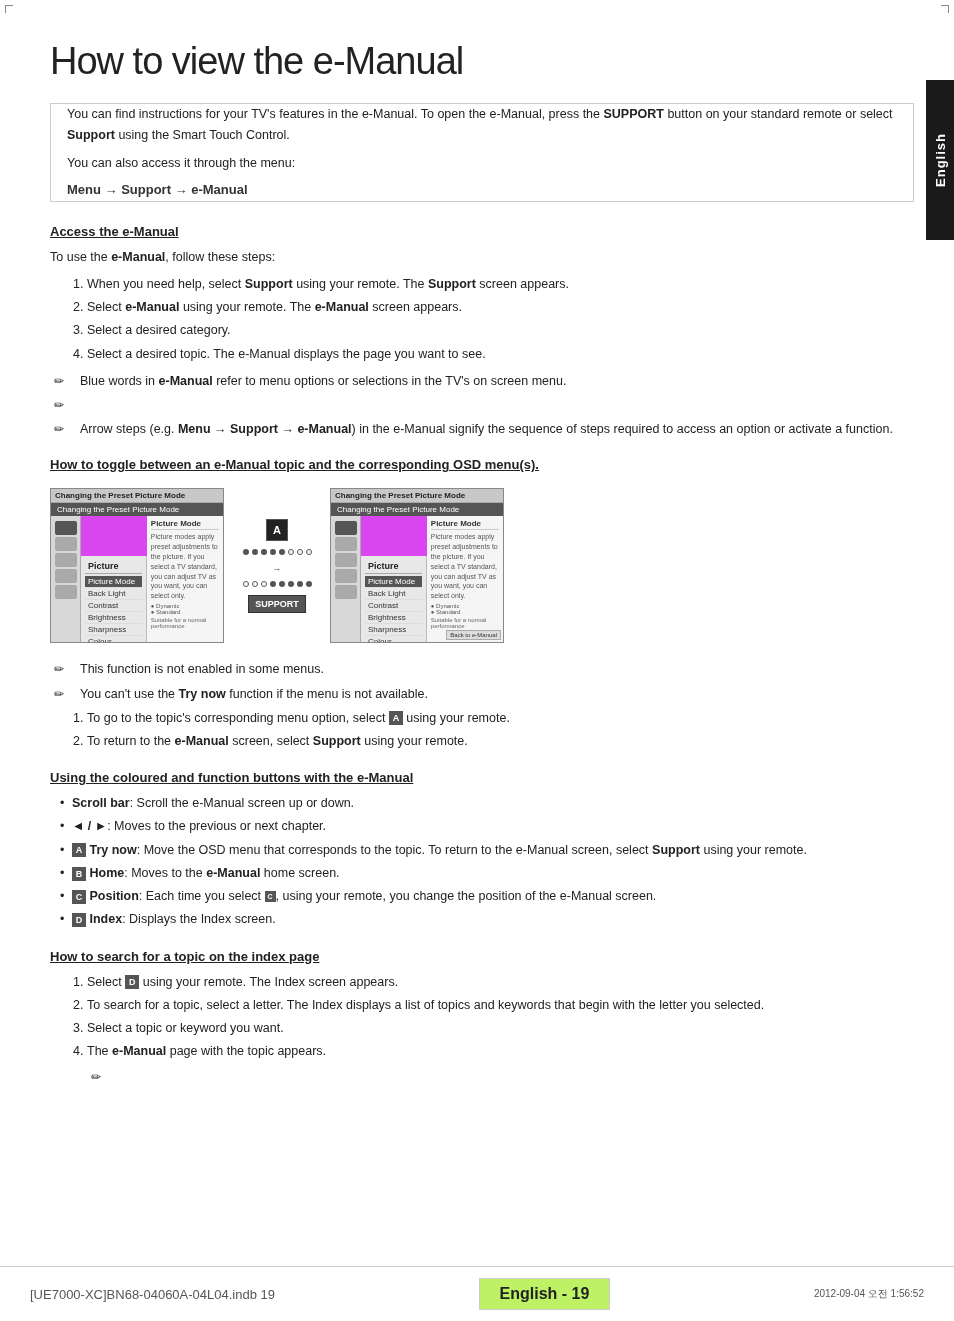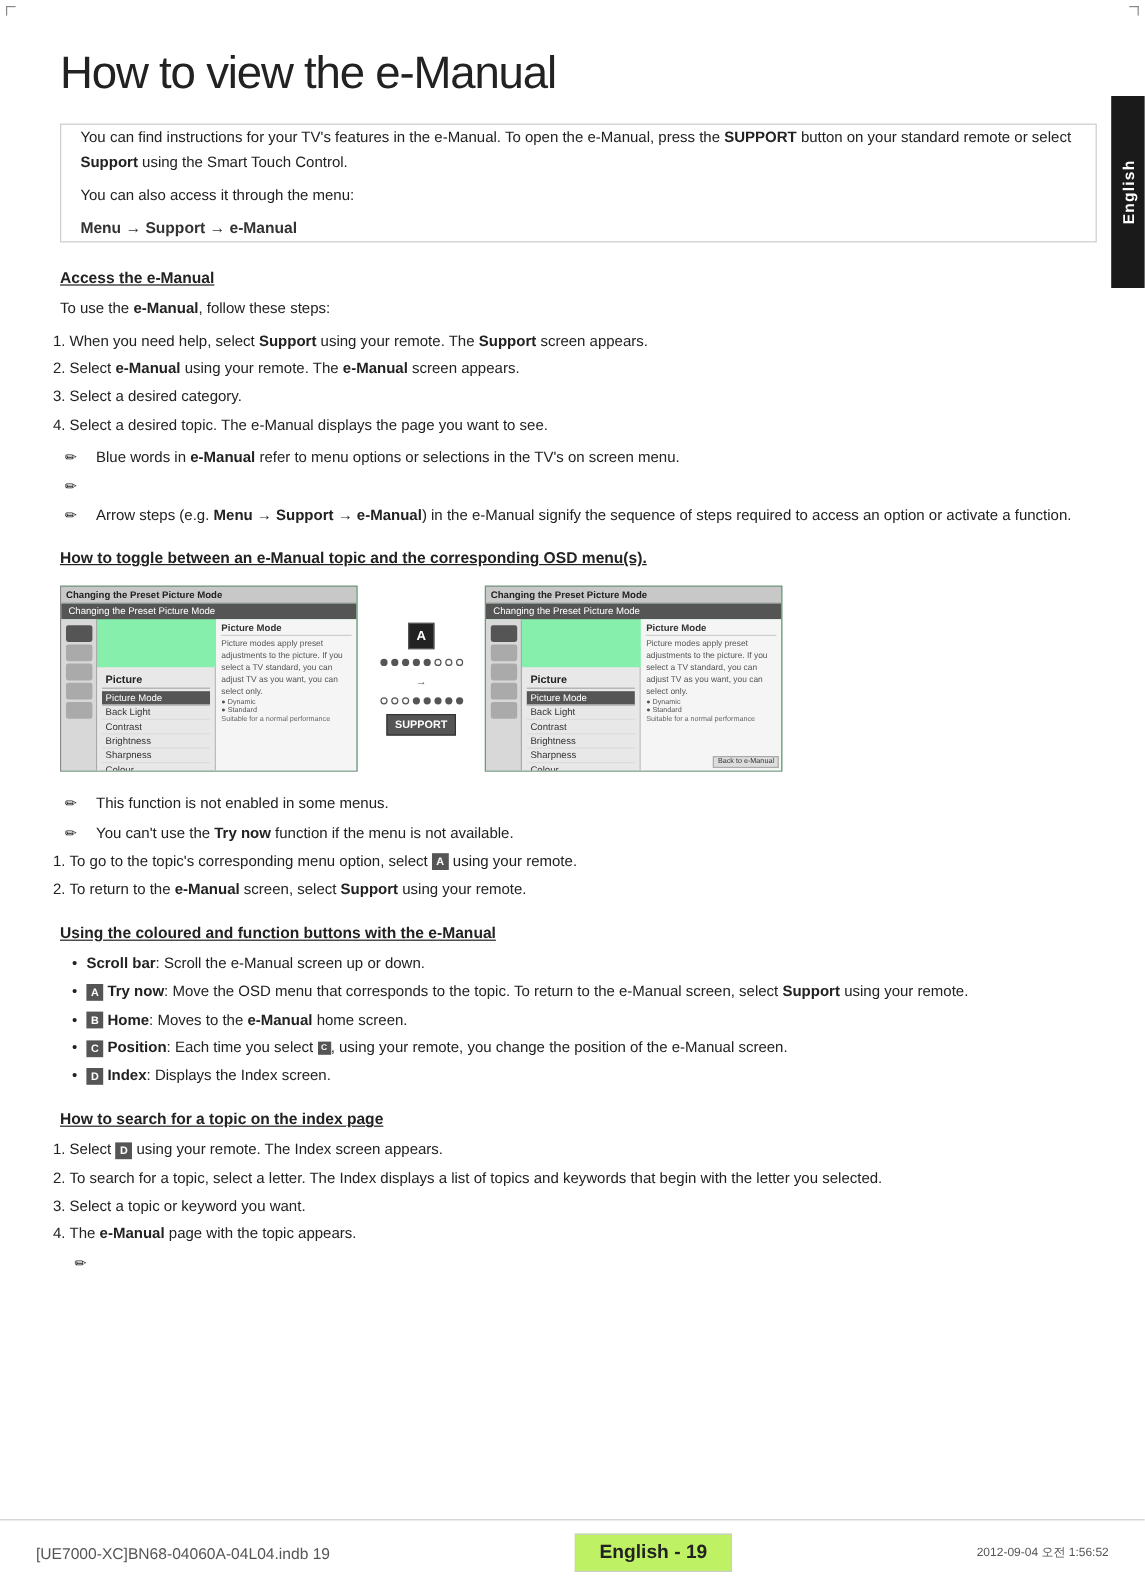--- a/index.html
+++ b/index.html
@@ -78,21 +78,21 @@
     
     .para {
       font-size: 12.5px;
       line-height: 1.7;
       margin-bottom: 6px;
       color: #222;
     }
 
     
     .numbered-list {
-      margin-left: 8px;
+      margin-left: 37px;
       margin-bottom: 6px;
     }
     .numbered-list li {
       font-size: 12.5px;
       line-height: 1.7;
       margin-bottom: 2px;
     }
 
     
     .note-item {
@@ -108,24 +108,24 @@
       font-size: 12px;
       margin-right: 4px;
       margin-top: 1px;
     }
 
     
     b, strong { font-weight: bold; }
 
     
     .tv-screen {
-      width: 248px;
+      width: 174px;
       height: 155px;
       border: 1.5px solid #888;
-      background: #86efac;
+      background: #d946ef;
       position: relative;
       font-size: 9px;
       overflow: hidden;
       flex-shrink: 0;
     }
     .tv-header {
       background: #c8c8c8;
       padding: 2px 4px;
       font-size: 8px;
       font-weight: bold;
@@ -479,20 +479,21 @@
 
   <ol class="numbered-list">
     <li>To go to the topic's corresponding menu option, select <span class="icon-box">A</span> using your remote.</li>
     <li>To return to the <strong>e-Manual</strong> screen, select <strong>Support</strong> using your remote.</li>
   </ol>
 
   <div class="section-heading">Using the coloured and function buttons with the e-Manual</div>
 
   <ul class="bullet-list">
     <li><strong>Scroll bar</strong>: Scroll the e-Manual screen up or down.</li>
+    <li><strong>◄ / ►</strong>: Moves to the previous or next chapter.</li>
     <li><span class="icon-box">A</span> <strong>Try now</strong>: Move the OSD menu that corresponds to the topic. To return to the e-Manual screen, select <strong>Support</strong> using your remote.</li>
     <li><span class="icon-box">B</span> <strong>Home</strong>: Moves to the <strong>e-Manual</strong> home screen.</li>
     <li><span class="icon-box">C</span> <strong>Position</strong>: Each time you select <span class="icon-box" style="width:11px;height:11px;font-size:7px;line-height:11px;">C</span>, using your remote, you change the position of the e-Manual screen.</li>
     <li><span class="icon-box">D</span> <strong>Index</strong>: Displays the Index screen.</li>
   </ul>
 
   <div class="section-heading">How to search for a topic on the index page</div>
 
   <ol class="numbered-list">
     <li>Select <span class="icon-box">D</span> using your remote. The Index screen appears.</li>

